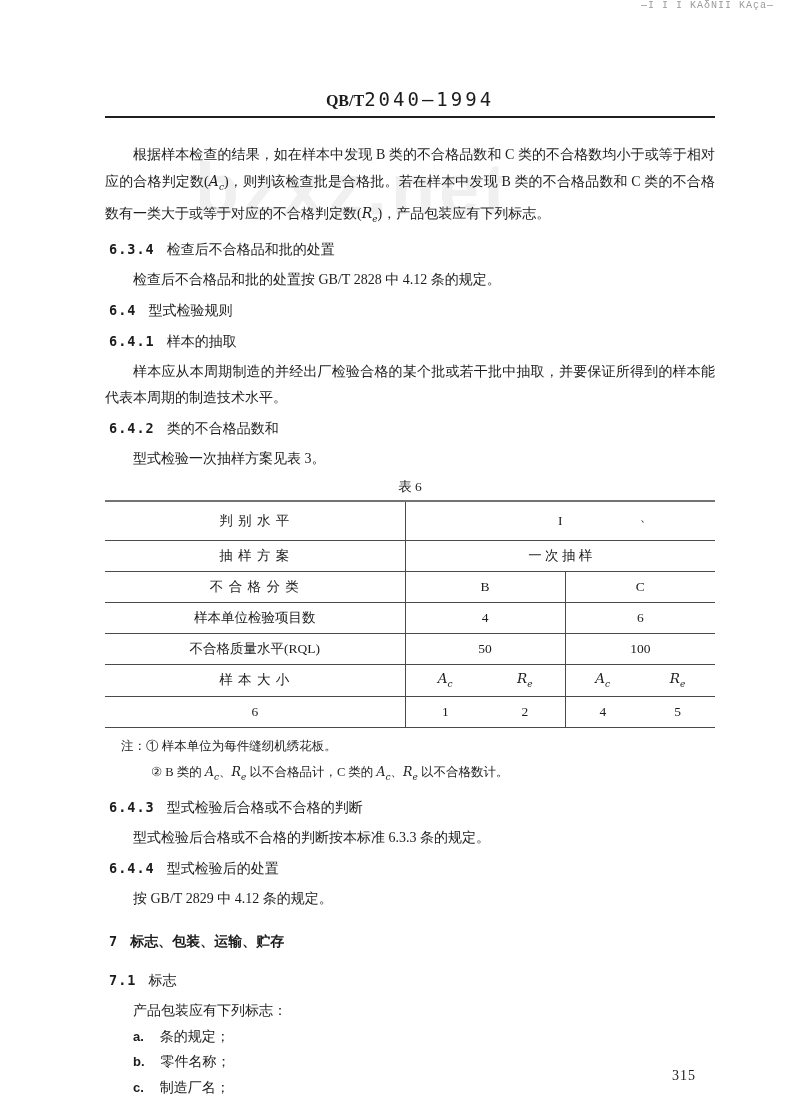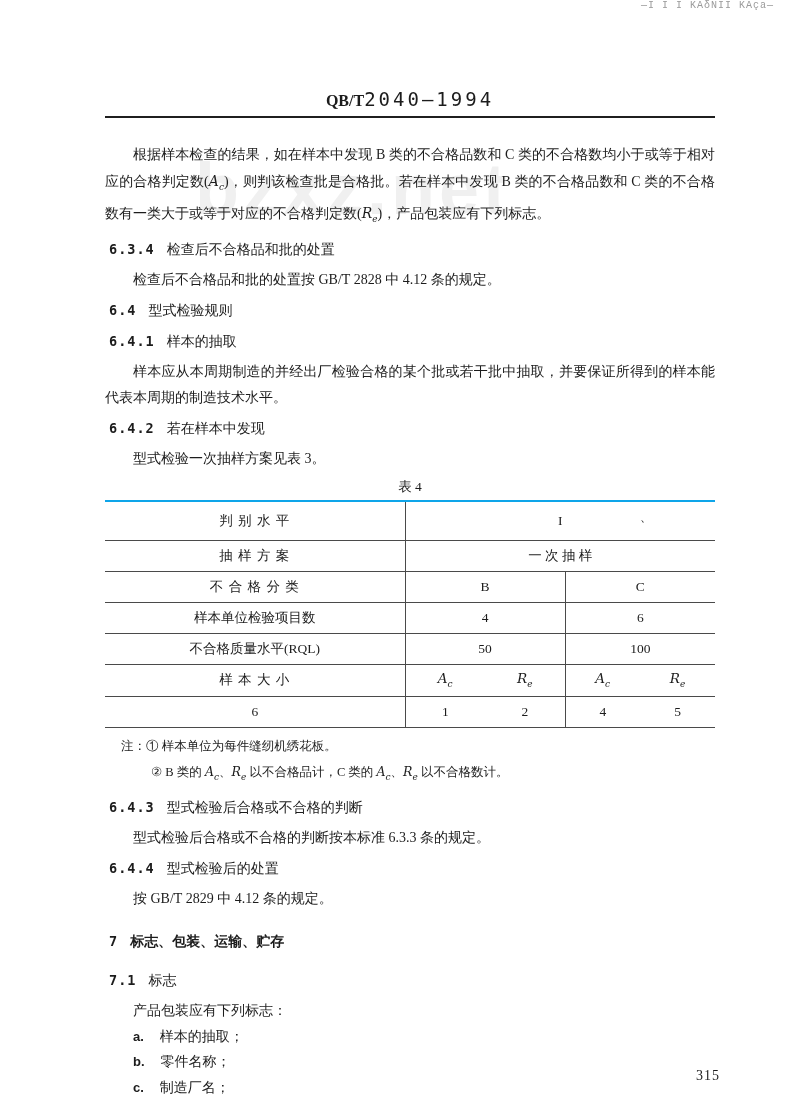--- a/index.html
+++ b/index.html
@@ -22,39 +22,39 @@
   .sym{font-family:"DejaVu Serif",serif;font-style:italic;}
   sub{font-size:9px;}
   .sec{margin:4px;font-size:14px;font-weight:normal;line-height:26px;}
   .sec .num{font-family:"DejaVu Sans Mono",monospace;font-weight:bold;font-size:13.5px;margin-right:12px;letter-spacing:1px;}
   .sec.bold-title .ttl{font-weight:bold;}
   .sec.ch7{margin-top:16px;margin-bottom:12px;}
   .sec.sub7{margin-top:4px;}
   
   .tbl-caption{text-align:center;margin-top:4px;line-height:22px;font-size:13.5px;}
   table.t3{border-collapse:collapse;table-layout:fixed;width:610px;margin:2px 0 6px 0;
-        border-top:2px solid #0ea5e9;font-size:13.5px;}
+        border-top:2px solid #737373;font-size:13.5px;}
   table.t3 col.c-label{width:300px;}
   table.t3 col.c-b1{width:80px;} table.t3 col.c-b2{width:80px;}
   table.t3 col.c-c1{width:75px;} table.t3 col.c-c2{width:75px;}
   table.t3 td,table.t3 th{border-bottom:1.5px solid #4a4a4a;text-align:center;font-weight:normal;
         padding:0;height:30px;position:relative;}
   table.t3 tr.r1 td,table.t3 tr.r1 th{height:38px;}
   table.t3 .vl{border-left:1.5px solid #4a4a4a;}
   table.t3 .lbl{letter-spacing:1px;}
   .mark-comma{position:absolute;right:62px;top:2px;}
   
   .note-line{margin:0;font-size:12.5px;line-height:25px;}
   .note-1{padding-left:16px;}
   .note-2{padding-left:46px;}
   
   .li{margin:0;padding-left:28px;line-height:25.5px;}
   .li .li-label{font-family:"Liberation Sans",sans-serif;font-weight:bold;font-size:13px;margin-right:16px;}
   
-  .pageno{position:absolute;top:1068px;left:672px;font-size:14px;letter-spacing:1px;z-index:1;margin-left:24px;}
+  .pageno{position:absolute;top:1068px;left:672px;font-size:14px;letter-spacing:1px;z-index:1;}
 </style>
 </head>
 <body>
 
 <div class="page">
 
   <div class="artifact-top">—I I I KAδNII KAça—</div>
   <div class="watermark">bzxz.net</div>
 
   <div class="hdr">
@@ -66,24 +66,24 @@
     <p class="para" style="margin-top:8px;"><span>根据样本检查的结果，如在样本中发现 B 类的不合格品数和 C 类的不合格数均小于或等于相对应的合格判定数(</span><span class="sym"><span>A</span><sub>c</sub></span><span>)，则判该检查批是合格批。若在样本中发现 B 类的不合格品数和 C 类的不合格数有一类大于或等于对应的不合格判定数(</span><span class="sym"><span>R</span><sub>e</sub></span><span>)，产品包装应有下列标志。</span></p>
 
     <h3 class="sec"><span class="num">6.3.4</span><span class="ttl">检查后不合格品和批的处置</span></h3>
     <p class="para">检查后不合格品和批的处置按 GB/T 2828 中 4.12 条的规定。</p>
 
     <h3 class="sec"><span class="num">6.4</span><span class="ttl">型式检验规则</span></h3>
 
     <h3 class="sec"><span class="num">6.4.1</span><span class="ttl">样本的抽取</span></h3>
     <p class="para">样本应从本周期制造的并经出厂检验合格的某个批或若干批中抽取，并要保证所得到的样本能代表本周期的制造技术水平。</p>
 
-    <h3 class="sec"><span class="num">6.4.2</span><span class="ttl">若在样本中发现</span></h3>
+    <h3 class="sec"><span class="num">6.4.2</span><span class="ttl">类的不合格品数和</span></h3>
     <p class="para">型式检验一次抽样方案见表 3。</p>
 
-    <div class="tbl-caption">表 4</div>
+    <div class="tbl-caption">表 6</div>
 
     <table class="t3">
       <colgroup>
           <col class="c-label">
           <col class="c-b1">
           <col class="c-b2">
           <col class="c-c1">
           <col class="c-c2">
         </colgroup>
       <tbody>
@@ -134,21 +134,21 @@
     <p class="para">型式检验后合格或不合格的判断按本标准 6.3.3 条的规定。</p>
 
     <h3 class="sec"><span class="num">6.4.4</span><span class="ttl">型式检验后的处置</span></h3>
     <p class="para">按 GB/T 2829 中 4.12 条的规定。</p>
 
     <h3 class="sec bold-title ch7"><span class="num">7</span><span class="ttl">标志、包装、运输、贮存</span></h3>
 
     <h3 class="sec sub7"><span class="num">7.1</span><span class="ttl">标志</span></h3>
     <p class="para">产品包装应有下列标志：</p>
 
-    <div class="li"><span class="li-label">a.</span><span>样本的抽取；</span></div>
+    <div class="li"><span class="li-label">a.</span><span>条的规定；</span></div>
     <div class="li"><span class="li-label">b.</span><span>零件名称；</span></div>
     <div class="li"><span class="li-label">c.</span><span>制造厂名；</span></div>
     <div class="li"><span class="li-label">d.</span><span>装箱日期；</span></div>
     <div class="li"><span class="li-label">e.</span><span>标准号；</span></div>
 
   </div>
 
   <div class="pageno">315</div>
 
 </div>

